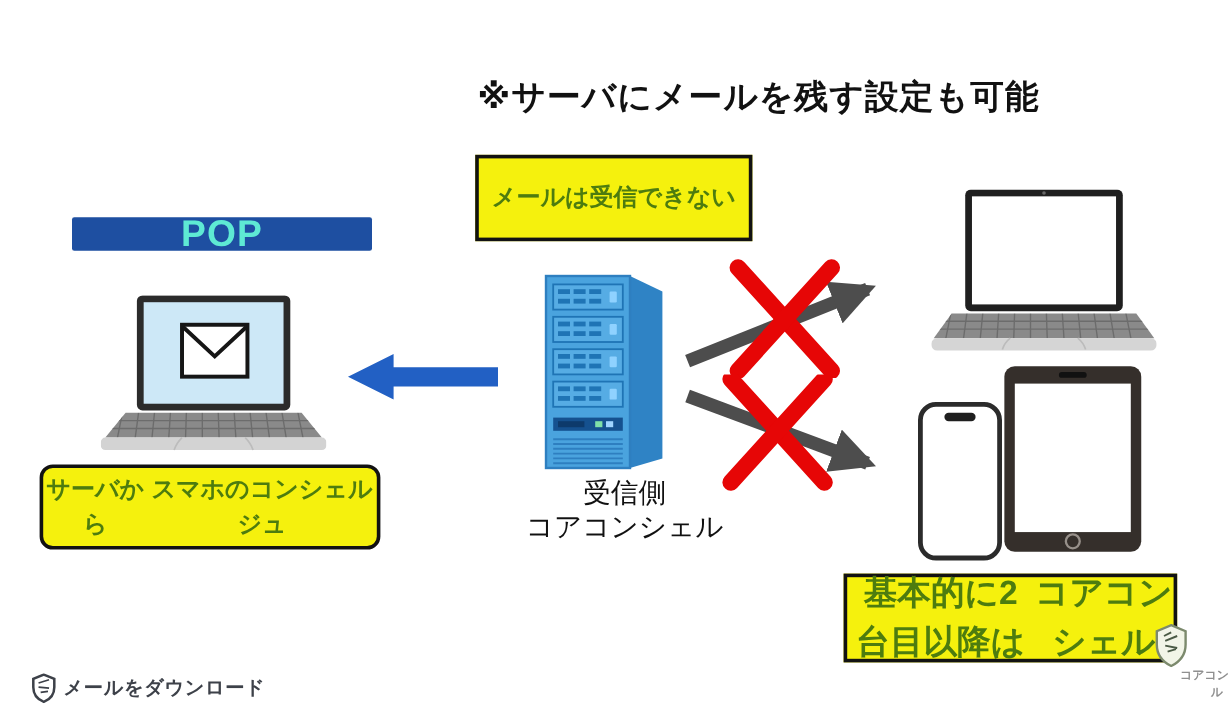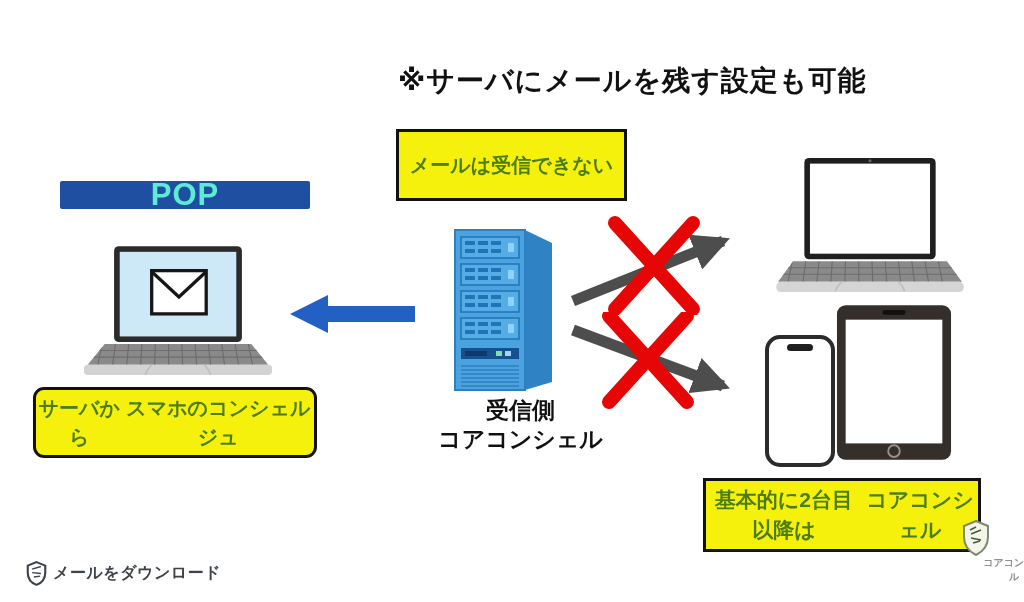--- a/index.html
+++ b/index.html
@@ -15,32 +15,32 @@
   .canvas{position:relative;width:1024px;height:602px;background:#fff;overflow:hidden;}
 
   .title{position:absolute;left:398px;top:62px;width:512px;text-align:left;
          font-size:28px;font-weight:800;color:#111;letter-spacing:1px;white-space:nowrap;}
 
   .callout{position:absolute;background:var(--callout-yellow);border:3px solid #121212;
            display:flex;flex-direction:row;align-items:center;justify-content:center;
            font-weight:800;color:#4d7c0f;text-align:center;line-height:1.45;box-sizing:border-box;}
   .callout-delete{left:396px;top:129px;width:231px;height:72px;font-size:20px;}
   .callout-download{left:33px;top:387px;width:284px;height:71px;font-size:20px;border-radius:11px;}
-  .callout-noreceive{left:703px;top:478px;width:278px;height:74px;font-size:21px;}
+  .callout-noreceive{left:703px;top:478px;width:278px;height:74px;font-size:28px;}
 
   .pop-banner{position:absolute;left:60px;top:181px;width:250px;height:28px;
               background:var(--accent-blue);color:#5eead4;font-size:31px;font-weight:800;
               display:flex;align-items:center;justify-content:center;letter-spacing:1px;border-radius:2px;}
 
   .device{position:absolute;}
   .laptop-left{left:84px;top:246px;width:188px;}
   .arrow-blue-wrap{left:288px;top:292px;width:128px;}
   .server-wrap{left:449px;top:226px;width:110px;}
   .server-label{position:absolute;left:428px;top:396px;width:185px;text-align:center;
-                font-size:23px;font-weight:700;color:#111;line-height:1.25;}
+                font-size:23px;font-weight:400;color:#111;line-height:1.25;}
   .arrow-x-upper{left:565px;top:215px;width:190px;}
   .arrow-x-lower{left:565px;top:312px;width:190px;}
   .laptop-right{left:776px;top:158px;width:188px;}
   .phone-wrap{left:764px;top:334px;width:72px;}
   .tablet-wrap{left:836px;top:304px;width:116px;}
 
   .shield-small{position:absolute;left:962px;top:520px;width:28px;height:36px;z-index:3;}
   .brand-right{position:absolute;left:944px;top:556px;width:70px;text-align:center;
                font-size:10px;color:#8f8f8f;font-weight:700;margin-left:35px;}
 

